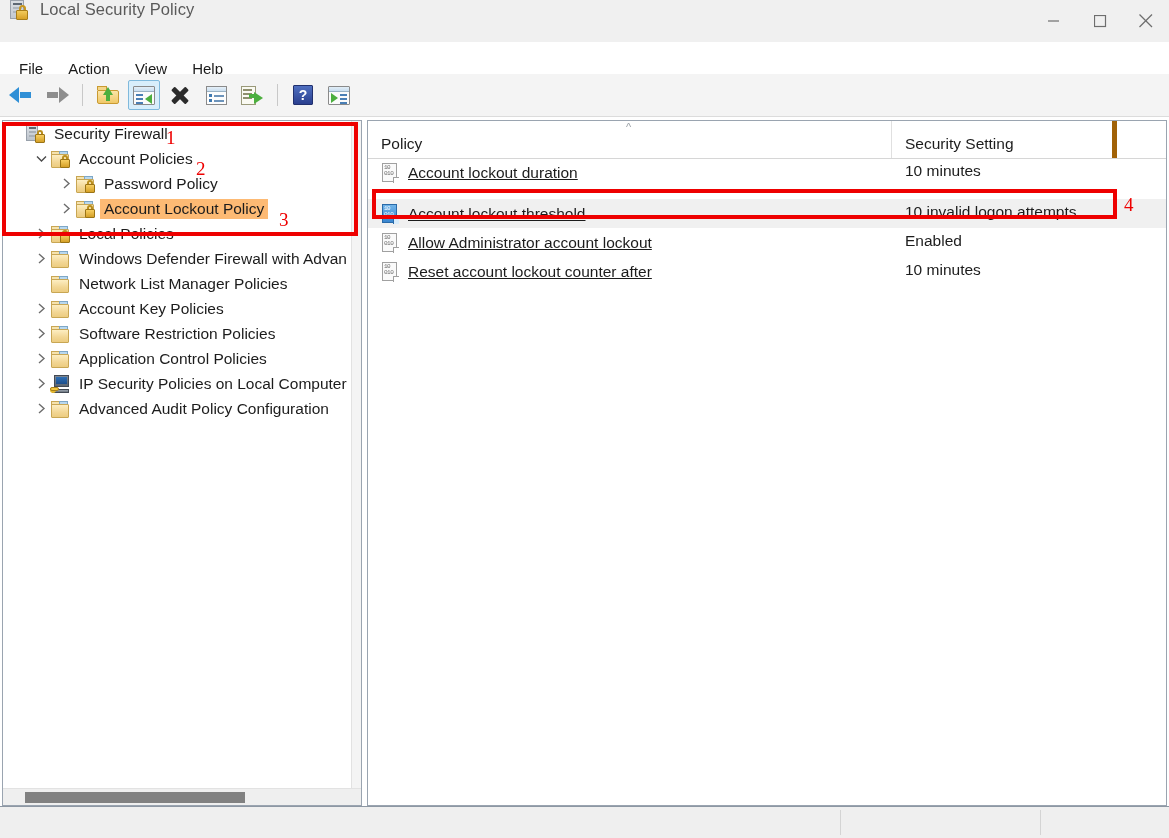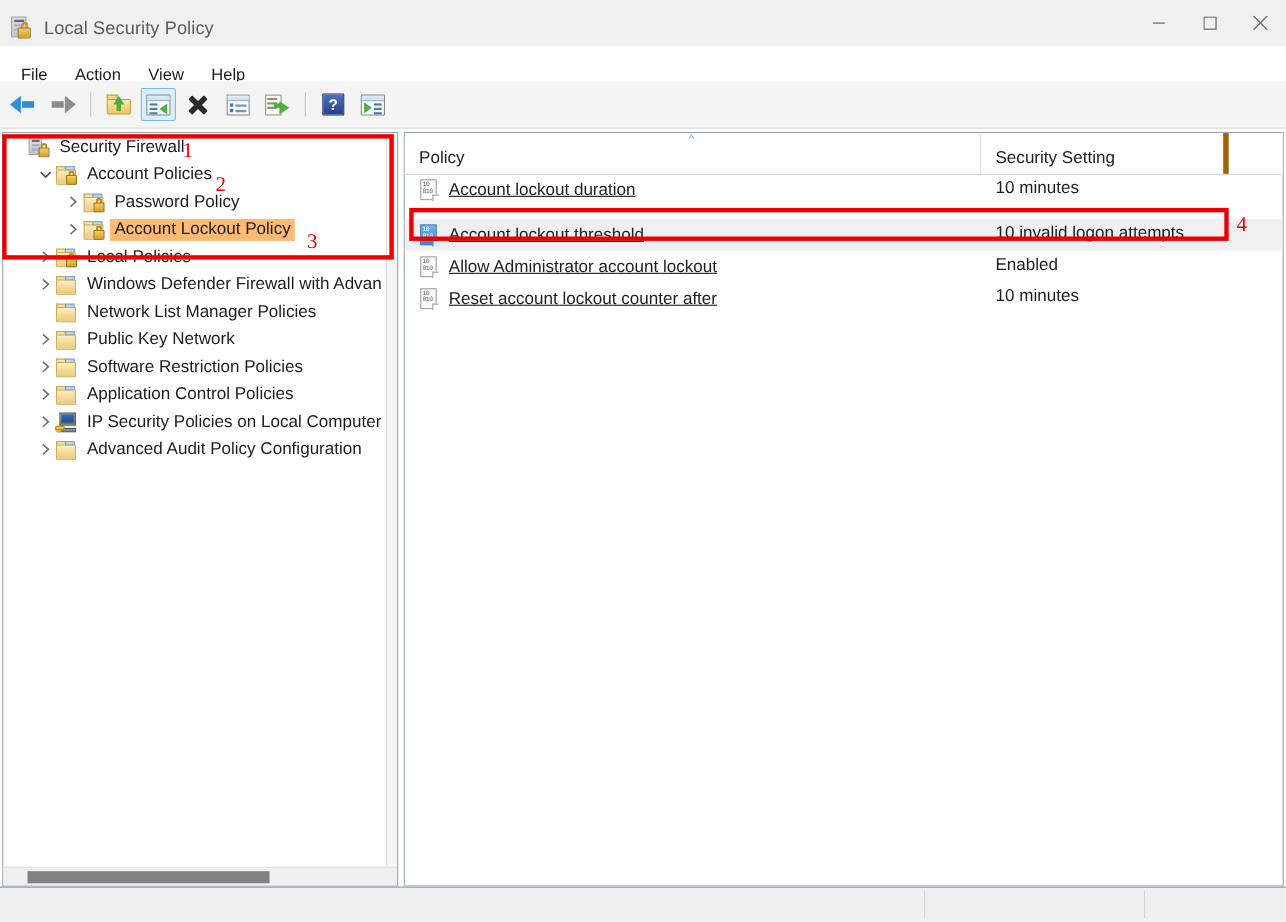--- a/index.html
+++ b/index.html
@@ -9,21 +9,21 @@
     font-family:"Liberation Sans","DejaVu Sans",sans-serif;
     -webkit-font-smoothing:antialiased;
     overflow:hidden;
     position:relative;
   }
 
   
   .titlebar{
     position:absolute;left:0;top:0;width:1169px;height:52px;
     background:#f0f0f0;
-    display:flex;align-items:center;
+    display:flex;align-items:flex-start;
   }
   .title-icon{
     width:22px;height:22px;margin-left:9px;margin-right:9px;
     position:relative;flex:0 0 auto;
   }
   .title-icon .rack{
     position:absolute;left:1px;top:0px;width:14px;height:19px;
     background:linear-gradient(180deg,#d9dde2 0%,#c3c9d1 100%);
     border:1px solid #9aa1ab;box-sizing:border-box;
   }
@@ -485,21 +485,21 @@
       <div class="tree-row">
         <div style="width:29px;min-width:29px"></div>
         <div class="chev"><svg width="9" height="11" viewBox="0 0 9 11">
             <path d="M2 1 L7 5.5 L2 10" fill="none" stroke="#6d6d6d" stroke-width="1.4"></path>
           </svg></div>
         <div class="fold plain">
           <div class="tab"></div>
           <div class="blue"></div>
           <div class="body"></div>
         </div>
-        <span class="tree-label">Public Key Network</span>
+        <span class="tree-label">Account Key Policies</span>
       </div>
       <div class="tree-row">
         <div style="width:29px;min-width:29px"></div>
         <div class="chev"><svg width="9" height="11" viewBox="0 0 9 11">
             <path d="M2 1 L7 5.5 L2 10" fill="none" stroke="#6d6d6d" stroke-width="1.4"></path>
           </svg></div>
         <div class="fold plain">
           <div class="tab"></div>
           <div class="blue"></div>
           <div class="body"></div>

